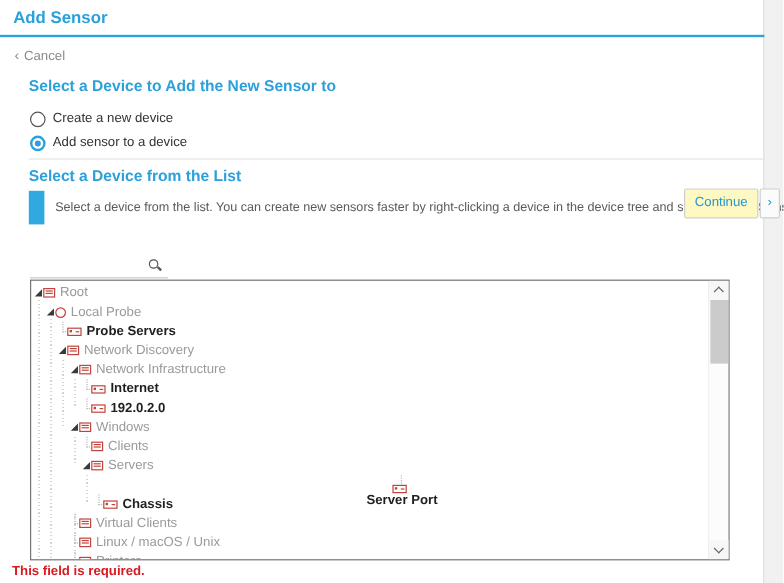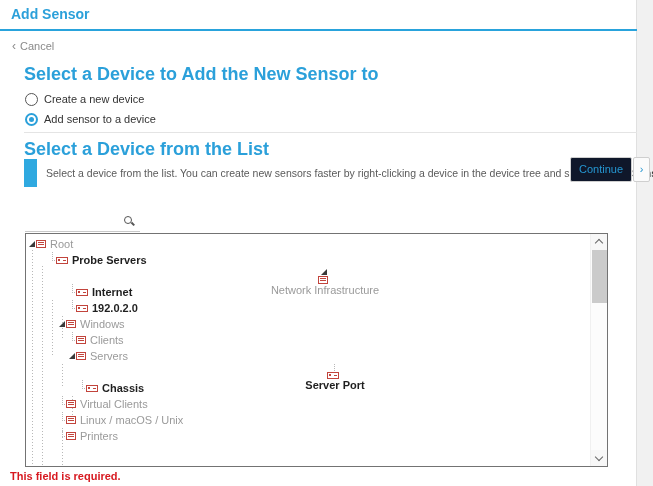--- a/index.html
+++ b/index.html
@@ -10,41 +10,41 @@
   .right-gutter{position:absolute;top:0;right:0;width:16px;height:486px;
         background:#f1f1f1;border-left:1px solid #e0e0e0;z-index:0;}
 
   
   .page-title{position:absolute;left:11px;top:6px;font-size:14px;font-weight:700;
         color:#2ba0da;z-index:2;}
   .title-rule{position:absolute;left:0;top:29px;width:637px;height:2px;background:#29a3dc;z-index:2;}
   .back-link{position:absolute;left:12px;top:39px;font-size:11px;color:#8a8a8a;z-index:2;cursor:pointer;}
   .back-link .chev-left{display:inline-block;margin-right:4px;color:#8a8a8a;font-size:12px;}
 
-  .h-blue{position:absolute;left:24px;font-size:18px;font-weight:700;color:#2ba0da;z-index:2;}
+  .h-blue{position:absolute;left:24px;font-size:13px;font-weight:700;color:#2ba0da;z-index:2;}
 
   
   .radio-group{position:absolute;left:25px;top:90px;z-index:2;}
   .radio-row{display:flex;align-items:center;height:18px;margin-bottom:2px;}
   .radio{width:11px;height:11px;border:1px solid #555;border-radius:50%;
         display:inline-block;position:relative;background:#fff;flex:0 0 auto;}
   .radio.sel{border:2px solid #2ba0da;width:9px;height:9px;}
   .radio.sel::after{content:'';position:absolute;left:2px;top:2px;width:5px;height:5px;
         border-radius:50%;background:#2ba0da;}
   .radio-label{margin-left:6px;font-size:11px;color:#333;}
 
   .divider{position:absolute;left:24px;top:132px;width:613px;height:1px;background:#e4e4e4;z-index:2;}
 
   
   .info-bar{position:absolute;left:24px;top:159px;width:13px;height:28px;background:#2fa9e0;z-index:2;}
   .info-text{position:absolute;left:46px;top:159px;height:28px;line-height:28px;font-size:10.5px;
         color:#5a5a5a;white-space:nowrap;z-index:2;}
   .info-text b{color:#3a3a3a;}
 
-  .btn-continue{position:absolute;left:570px;top:157px;width:60px;height:23px;background:#0f172a;
+  .btn-continue{position:absolute;left:570px;top:157px;width:60px;height:23px;background:#fef9c3;
         border:1px solid #cfcfcf;border-radius:2px;font-size:11px;color:#2596d1;
         text-align:center;line-height:23px;z-index:3;cursor:pointer;}
   .btn-next{position:absolute;left:633px;top:157px;width:15px;height:23px;background:#fbfbfb;
         border:1px solid #cfcfcf;border-radius:2px;font-size:11px;color:#2596d1;
         text-align:center;line-height:23px;z-index:3;cursor:pointer;}
 
   
   .search-wrap{position:absolute;left:25px;top:213px;width:115px;height:18px;
         border-bottom:1px solid #c9c9c9;z-index:2;}
   .search-input{border:none;outline:none;width:92px;height:16px;font-size:11px;color:#444;
@@ -149,26 +149,40 @@
     <div class="guide" style="left:46px;top:162px;height:24px;"></div>
 
     <div class="tree-content" id="tree-content">
         <div class="trow" style="padding-left: 2px;">
           <span class="conn">
             <span class="tri"></span>
           </span>
           <span class="ico ico-group"></span>
           <span class="lbl lbl-group">Root</span>
         </div>
+        <div class="trow" style="padding-left: 12px;">
+          <span class="conn">
+            <span class="tri"></span>
+          </span>
+          <span class="ico ico-probe"></span>
+          <span class="lbl lbl-group">Local Probe</span>
+        </div>
         <div class="trow" style="padding-left: 22px;">
           <span class="conn corner"></span>
           <span class="ico ico-device"></span>
           <span class="lbl lbl-device">Probe Servers</span>
         </div>
-        <div class="trow" style="padding-left: 32px; flex-direction: column;">
+        <div class="trow" style="padding-left: 22px;">
+          <span class="conn">
+            <span class="tri"></span>
+          </span>
+          <span class="ico ico-group"></span>
+          <span class="lbl lbl-group">Network Discovery</span>
+        </div>
+        <div class="trow" style="padding-left: 32px;">
           <span class="conn">
             <span class="tri"></span>
           </span>
           <span class="ico ico-group"></span>
           <span class="lbl lbl-group">Network Infrastructure</span>
         </div>
         <div class="trow" style="padding-left: 42px;">
           <span class="conn corner"></span>
           <span class="ico ico-device"></span>
           <span class="lbl lbl-device">Internet</span>

